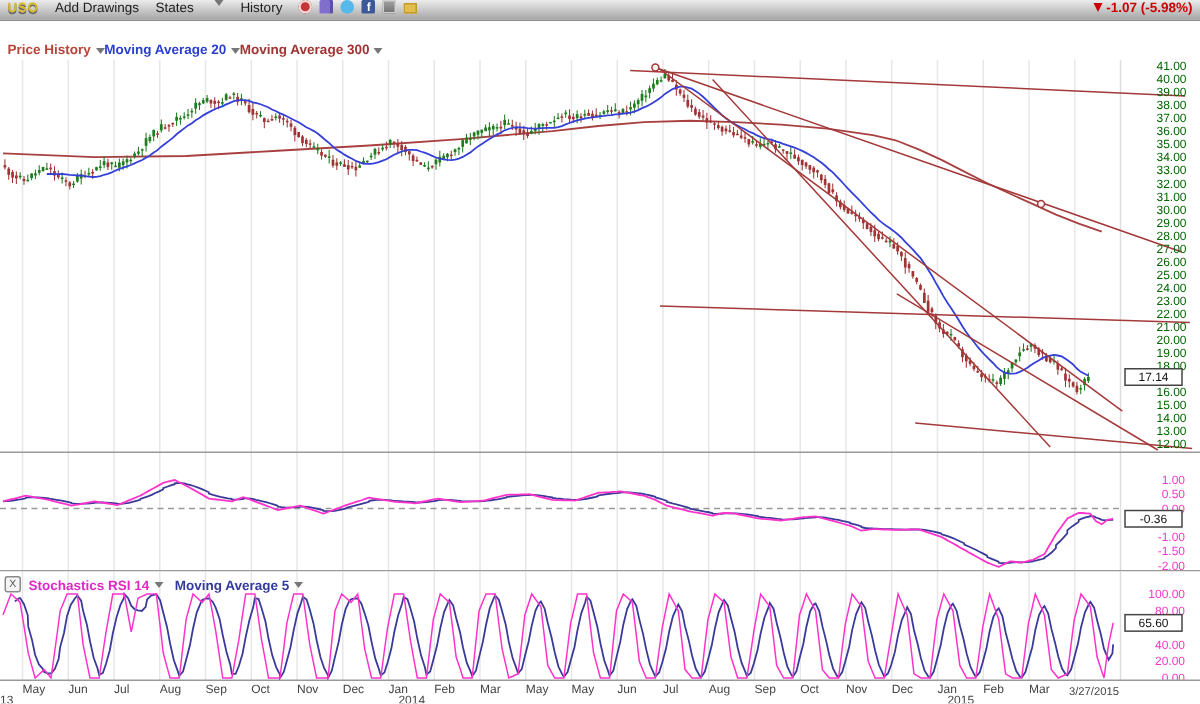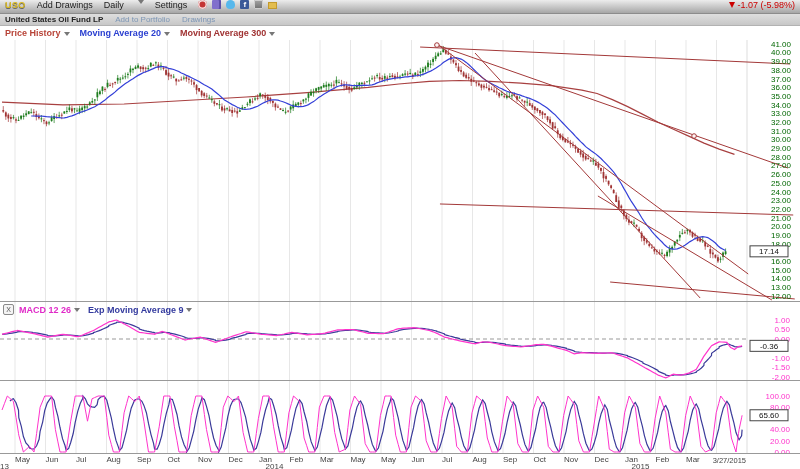--- a/index.html
+++ b/index.html
@@ -4,38 +4,38 @@
 <style>
   html,body{margin:0;padding:0;background:#fff;overflow:hidden}
   #app{position:relative;width:800px;height:469px;background:#fff;overflow:hidden;
        font-family:"Liberation Sans",sans-serif;-webkit-font-smoothing:antialiased}
   
   .bar1{position:absolute;top:0;left:0;width:800px;height:14px;box-sizing:border-box;
         background:linear-gradient(#ececec,#a6a6a6);border-bottom:1px solid #8c8c8c;
         display:flex;align-items:flex-start;padding:0 5px;gap:11px;font-size:9px;color:#1b1b1b}
   .sym{color:#d9b922;font-weight:bold;letter-spacing:.4px;text-shadow:0 1px 0 #666}
   .tb-item{cursor:default;white-space:nowrap}
-  .chg{margin-left:auto;color:#c00;font-weight:normal;display:flex;align-items:center;gap:2px}
+  .chg{margin-left:auto;color:#c00;font-weight:bold;display:flex;align-items:center;gap:2px}
   .dn-arrow{width:0;height:0;border-left:3.5px solid transparent;border-right:3.5px solid transparent;border-top:6px solid #c00}
   .ico{width:9px;height:9px;display:inline-block;vertical-align:middle}
   .icons{display:flex;align-items:center;gap:5px}
   .ic-alarm{background:#c43535;border-radius:50%;box-shadow:inset 0 0 0 1.5px #f3dada}
   .ic-book{background:#8070cc;border-radius:1px;box-shadow:inset -2px 0 0 #5c4fa8}
   .ic-twitter{background:#57b8ec;border-radius:50% 50% 45% 45%}
   .ic-fb{background:#3b5998;color:#fff;font-size:8px;line-height:9px;text-align:center;font-weight:bold;border-radius:1px}
   .ic-fb::after{content:"f"}
   .ic-cam{background:linear-gradient(#a5a5a5,#6f6f6f);border-radius:1px;box-shadow:inset 0 0 0 1px #cfcfcf}
   .ic-mail{background:#e3bd4e;height:7px;margin-top:1px;box-shadow:inset 0 0 0 1px #c49a2c}
   .bar2{position:absolute;top:14px;left:0;width:800px;height:12px;box-sizing:border-box;
         background:linear-gradient(#dedede,#c7c7c7);border-bottom:1px solid #b2b2b2;
         display:flex;align-items:center;padding:0 5px;gap:12px;font-size:8px}
   .fund{color:#222;font-weight:bold}
   .lnk{color:#7d96b5}
   .bar3{position:absolute;top:26px;left:0;width:800px;height:14px;background:#fff;
-        display:flex;align-items:center;padding:0 5px;gap:10px;font-size:9px;font-weight:bold;box-sizing:border-box}
+        display:flex;align-items:center;padding:0 5px;font-size:9px;font-weight:bold;box-sizing:border-box}
   .red{color:#b84438}.blue{color:#2a3fd0}.dred{color:#a03333}
   .caret{display:inline-block;width:0;height:0;border-left:3px solid transparent;border-right:3px solid transparent;
          border-top:4px solid #777;margin-left:3px;vertical-align:middle}
   
   svg.panel{position:absolute;left:0;display:block}
   svg text{font-family:"Liberation Sans",sans-serif}
   .phead{position:absolute;left:3px;display:flex;align-items:center;font-size:9px;font-weight:bold;z-index:5}
   .closebox{display:inline-block;width:9px;height:9px;border:1px solid #8a8a8a;background:#f4f4f4;color:#555;
             font-size:7px;font-weight:normal;line-height:9px;text-align:center;margin-right:5px;border-radius:2px}
   .magenta{color:#e02ac8}.navy{color:#333a9e}
@@ -49,43 +49,38 @@
 </style>
 </head>
 <body>
 
 <div id="app">
 
   <div class="bar1">
     <span class="sym">USO</span>
     <span class="tb-item">Add Drawings</span>
     <span class="tb-item">
-      <span>Daily</span>
+      <span>States</span>
     </span>
     <span class="caret"></span>
-    <span class="tb-item">Settings</span>
+    <span class="tb-item">History</span>
     <span class="icons">
       <span class="ico ic-alarm"></span>
       <span class="ico ic-book"></span>
       <span class="ico ic-twitter"></span>
       <span class="ico ic-fb"></span>
       <span class="ico ic-cam"></span>
       <span class="ico ic-mail"></span>
     </span>
     <span class="chg">
       <span class="dn-arrow"></span>
       <span>-1.07 (-5.98%)</span>
     </span>
   </div>
 
-  <div class="bar2">
-    <span class="fund">United States Oil Fund LP</span>
-    <span class="lnk">Add to Portfolio</span>
-    <span class="lnk">Drawings</span>
-  </div>
 
   <div class="bar3">
     <span><span class="red">Price History</span><span class="caret"></span></span>
     <span><span class="blue">Moving Average 20</span><span class="caret"></span></span>
     <span><span class="dred">Moving Average 300</span><span class="caret"></span></span>
   </div>
 
   <svg id="price-svg" class="panel" style="top:40px" width="800" height="262">
       <line x1="15" y1="0" x2="15" y2="262" stroke="#e7e7e7" stroke-width="1"></line>
       <line x1="45.5" y1="0" x2="45.5" y2="262" stroke="#e7e7e7" stroke-width="1"></line>
@@ -800,26 +795,26 @@
       <text x="790" y="17.799999999999994" text-anchor="end" font-size="8" fill="#ff33cc">100.00</text>
       <text x="790" y="28.999999999999996" text-anchor="end" font-size="8" fill="#ff33cc">80.00</text>
       <text x="790" y="51.39999999999999" text-anchor="end" font-size="8" fill="#ff33cc">40.00</text>
       <text x="790" y="62.599999999999994" text-anchor="end" font-size="8" fill="#ff33cc">20.00</text>
       <text x="790" y="73.8" text-anchor="end" font-size="8" fill="#ff33cc">0.00</text>
       <rect x="750" y="28.764000000000003" width="38" height="11" fill="#fff" stroke="#444" stroke-width="1"></rect>
       <text x="769" y="37.264" text-anchor="middle" font-size="8" fill="#111">65.60</text>
       <line x1="0" y1="72.5" x2="800" y2="72.5" stroke="#999"></line>
     </svg>
 
-  <div class="phead" style="top:304px">
+  <div class="phead" style="top:384px">
     <span class="closebox">X</span>
-    <span class="magenta">MACD 12 26</span>
+    <span class="magenta">Stochastics RSI 14</span>
     <span class="caret"></span>
       <span class="gap"></span>
-    <span class="navy">Exp Moving Average 9</span>
+    <span class="navy">Moving Average 5</span>
     <span class="caret"></span>
   </div>
 
   <div id="date-axis">
       <span class="yleft">13</span>
       <span class="month" style="left: 15px;">May</span>
       <span class="month" style="left: 45.5px;">Jun</span>
       <span class="month" style="left: 76px;">Jul</span>
       <span class="month" style="left: 106.5px;">Aug</span>
       <span class="month" style="left: 137px;">Sep</span>

